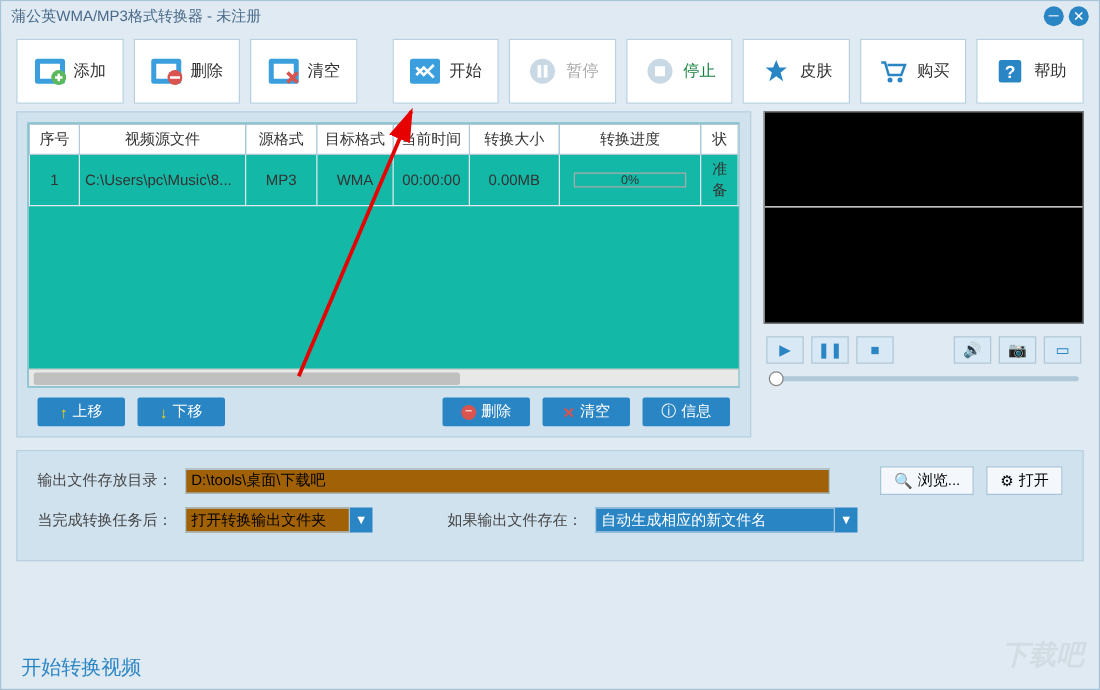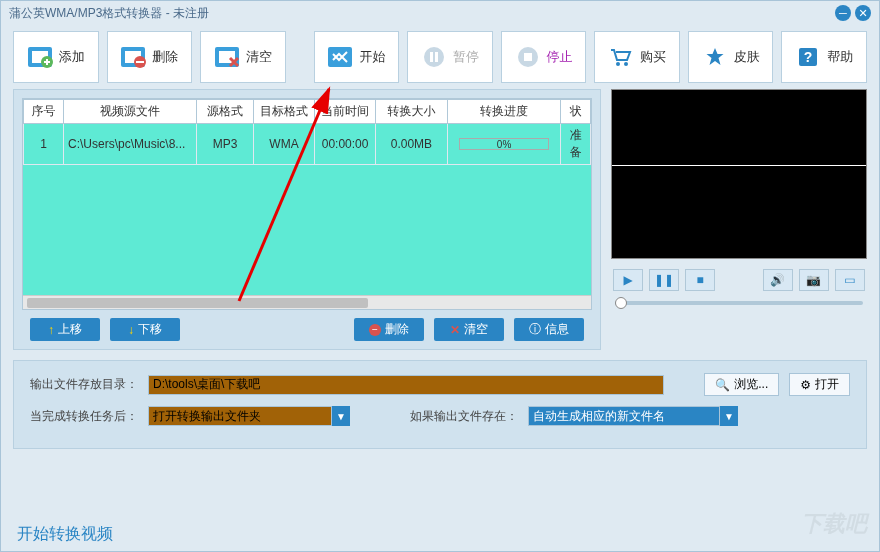--- a/index.html
+++ b/index.html
@@ -6,21 +6,21 @@
 body { width: 880px; height: 552px; background: #dfeaf2; border: 1px solid #a8c4d8; position: relative; overflow: hidden; }
 .title-bar { background: #dfeaf2; height: 24px; display: flex; align-items: center; padding: 0 8px; justify-content: space-between; }
 .title-text { font-size: 12px; color: #4a6a8a; }
 .window-controls { display: flex; gap: 4px; }
 .winbtn { width: 16px; height: 16px; border-radius: 50%; background: #2a85c4; color: #fff; font-size: 11px; display: flex; align-items: center; justify-content: center; cursor: pointer; }
 .toolbar { display: flex; gap: 8px; padding: 6px 12px; }
 .tool-btn { width: 86px; height: 52px; background: #fff; border: 1px solid #b8d0e0; display: flex; align-items: center; justify-content: center; gap: 6px; cursor: pointer; font-size: 13px; color: #333; }
 .ic { width: 26px; height: 26px; display: flex; align-items: center; justify-content: center; }
 .main { display: flex; gap: 10px; padding: 0 12px; }
 .left-pane { flex: 1; background: #d0e2ee; border: 1px solid #b8d0e0; padding: 8px; }
-.table-wrap { background: #5eead4; height: 212px; border: 1px solid #b0c8d8; overflow: hidden; position: relative; }
+.table-wrap { background: #14b8a6; height: 212px; border: 1px solid #b0c8d8; overflow: hidden; position: relative; }
 table { border-collapse: collapse; width: 100%; font-size: 12px; }
 th { border: 1px solid #b0c8d8; padding: 3px 4px; color: #333; background: #fff; font-weight: normal; text-align: center; }
 td { border: 1px solid #e0e8f0; padding: 3px 4px; color: #333; text-align: center; }
 .hscroll { position: absolute; bottom: 0; left: 0; right: 0; height: 14px; background: #e8e8e8; border-top: 1px solid #ccc; display: flex; align-items: center; }
 .hscroll-thumb { background: #c0c0c0; height: 10px; width: 60%; margin-left: 4px; border-radius: 2px; }
 .btn-row { display: flex; gap: 10px; padding: 8px 8px 0 8px; justify-content: flex-start; }
 .pill { background: #2a85c4; color: #fff; border: none; border-radius: 2px; padding: 3px 12px; font-size: 12px; display: flex; align-items: center; gap: 4px; cursor: pointer; min-width: 70px; justify-content: center; }
 .right-pane { width: 256px; display: flex; flex-direction: column; }
 .preview { background: #000; border: 1px solid #888; width: 100%; height: 170px; position: relative; }
 .preview-line { position: absolute; width: 100%; height: 1px; background: #fff; top: 75px; }
@@ -97,46 +97,46 @@
   <div class="tool-btn" style="color:#aaa">
     <span class="ic">
         <svg width="22" height="22">
           <circle cx="11" cy="11" r="10" fill="#c8d8e4"></circle>
           <rect x="7" y="6" width="3" height="10" fill="#fff"></rect>
           <rect x="12" y="6" width="3" height="10" fill="#fff"></rect>
         </svg>
       </span>
     <span>暂停</span>
   </div>
-  <div class="tool-btn" style="color:#a21caf">
+  <div class="tool-btn" style="color:#15803d">
     <span class="ic">
         <svg width="22" height="22">
           <circle cx="11" cy="11" r="10" fill="#c8d8e4"></circle>
           <rect x="7" y="7" width="8" height="8" fill="#fff"></rect>
         </svg>
       </span>
     <span>停止</span>
+  </div>
+  <div class="tool-btn">
+    <span class="ic">
+        <svg width="22" height="22">
+          <path d="M11 2l2.5 6h6l-5 4 2 7-5.5-4-5.5 4 2-7-5-4h6z" fill="#2a85c4"></path>
+        </svg>
+      </span>
+    <span>皮肤</span>
   </div>
   <div class="tool-btn">
     <span class="ic">
         <svg width="24" height="22">
           <path d="M2 4h3l3 10h10l3-8H7" stroke="#2a85c4" stroke-width="2" fill="none"></path>
           <circle cx="9" cy="18" r="2" fill="#2a85c4"></circle>
           <circle cx="17" cy="18" r="2" fill="#2a85c4"></circle>
         </svg>
       </span>
     <span>购买</span>
-  </div>
-  <div class="tool-btn">
-    <span class="ic">
-        <svg width="22" height="22">
-          <path d="M11 2l2.5 6h6l-5 4 2 7-5.5-4-5.5 4 2-7-5-4h6z" fill="#2a85c4"></path>
-        </svg>
-      </span>
-    <span>皮肤</span>
   </div>
   <div class="tool-btn">
     <span class="ic">
         <svg width="22" height="22">
           <rect x="2" y="2" width="18" height="18" fill="#2a85c4" rx="2"></rect>
           <text x="11" y="16" font-size="14" fill="#fff" text-anchor="middle" font-weight="bold">?</text>
         </svg>
       </span>
     <span>帮助</span>
   </div>
@@ -232,21 +232,21 @@
         <span>浏览...</span>
       </button>
     <button class="small-btn">
         <span>⚙</span>
         <span>打开</span>
       </button>
   </div>
   <div class="form-row">
     <label>当完成转换任务后：</label>
     <div class="combo">
-      <input class="txt-input" style="width: 184px;" value="打开转换输出文件夹">
+      <input class="txt-input" style="width: 132px;" value="打开转换输出文件夹">
       <div class="combo-btn">▼</div>
     </div>
     <div style="width:40px"></div>
     <label>如果输出文件存在：</label>
     <div class="combo">
       <input class="txt-input" style="width: 192px; background: rgb(42, 133, 196); color: rgb(255, 255, 255);" value="自动生成相应的新文件名">
       <div class="combo-btn">▼</div>
     </div>
   </div>
 </div>

